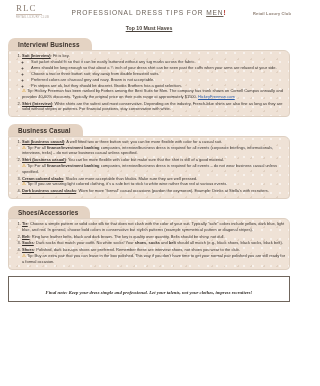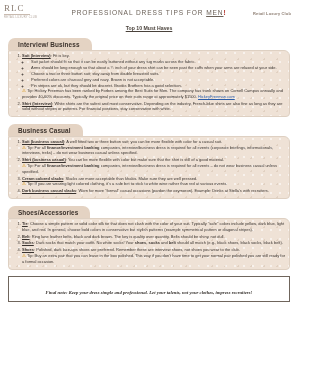--- a/index.html
+++ b/index.html
@@ -5,21 +5,21 @@
   html,body{margin:0;padding:0;}
   body{
     width:298px;height:386px;background:#ffffff;
     font-family:"Liberation Sans", sans-serif;
     color:#3a3430;overflow:hidden;position:relative;
   }
   .page{position:relative;width:298px;height:386px;}
 
   
   .header{position:relative;height:26px;}
-  .logo{position:absolute;left:4px;top:4px;width:36px;height:18px;}
+  .logo{position:absolute;left:16px;top:4px;width:36px;height:18px;}
   .logo .rlc{font-family:"Liberation Serif",serif;font-size:9px;letter-spacing:1px;color:#8d7f74;line-height:9px;}
   .logo .bar{width:26px;height:1px;background:#c9bbb0;margin-top:1px;}
   .logo .sub{font-size:2.6px;color:#b0a298;letter-spacing:.3px;margin-top:1px;}
   .doc-title{
     position:absolute;left:0;right:0;top:9px;text-align:center;
     font-size:6.6px;letter-spacing:.9px;color:#6b6158;
   }
   .doc-title u{text-decoration:underline;}
   .excl{color:#b03028;font-weight:bold;}
   .brand{

